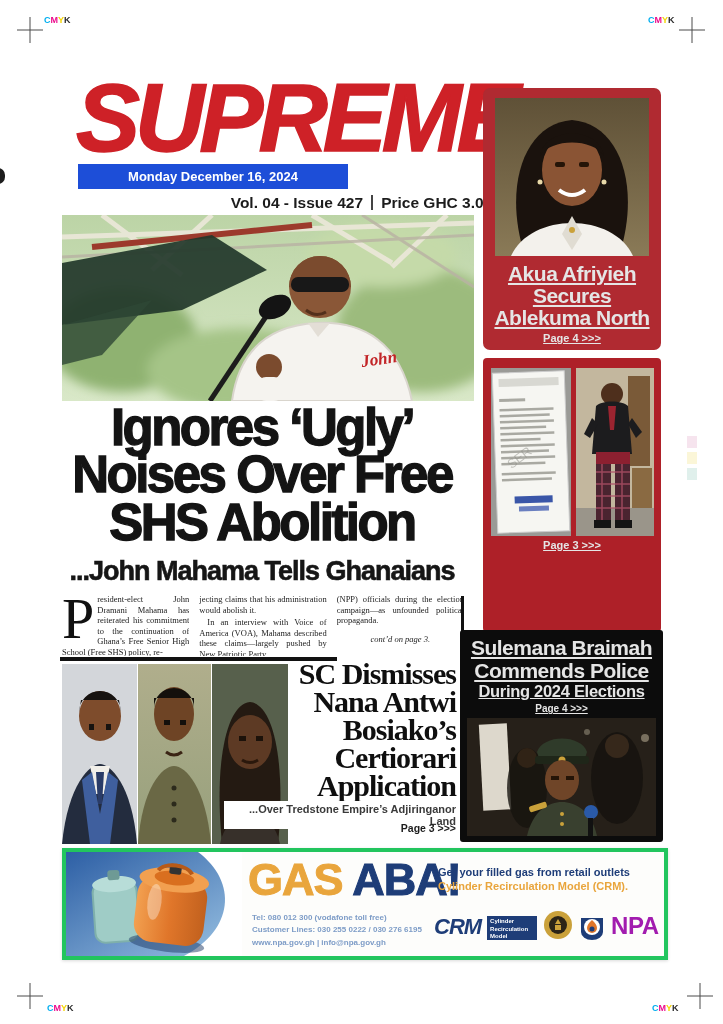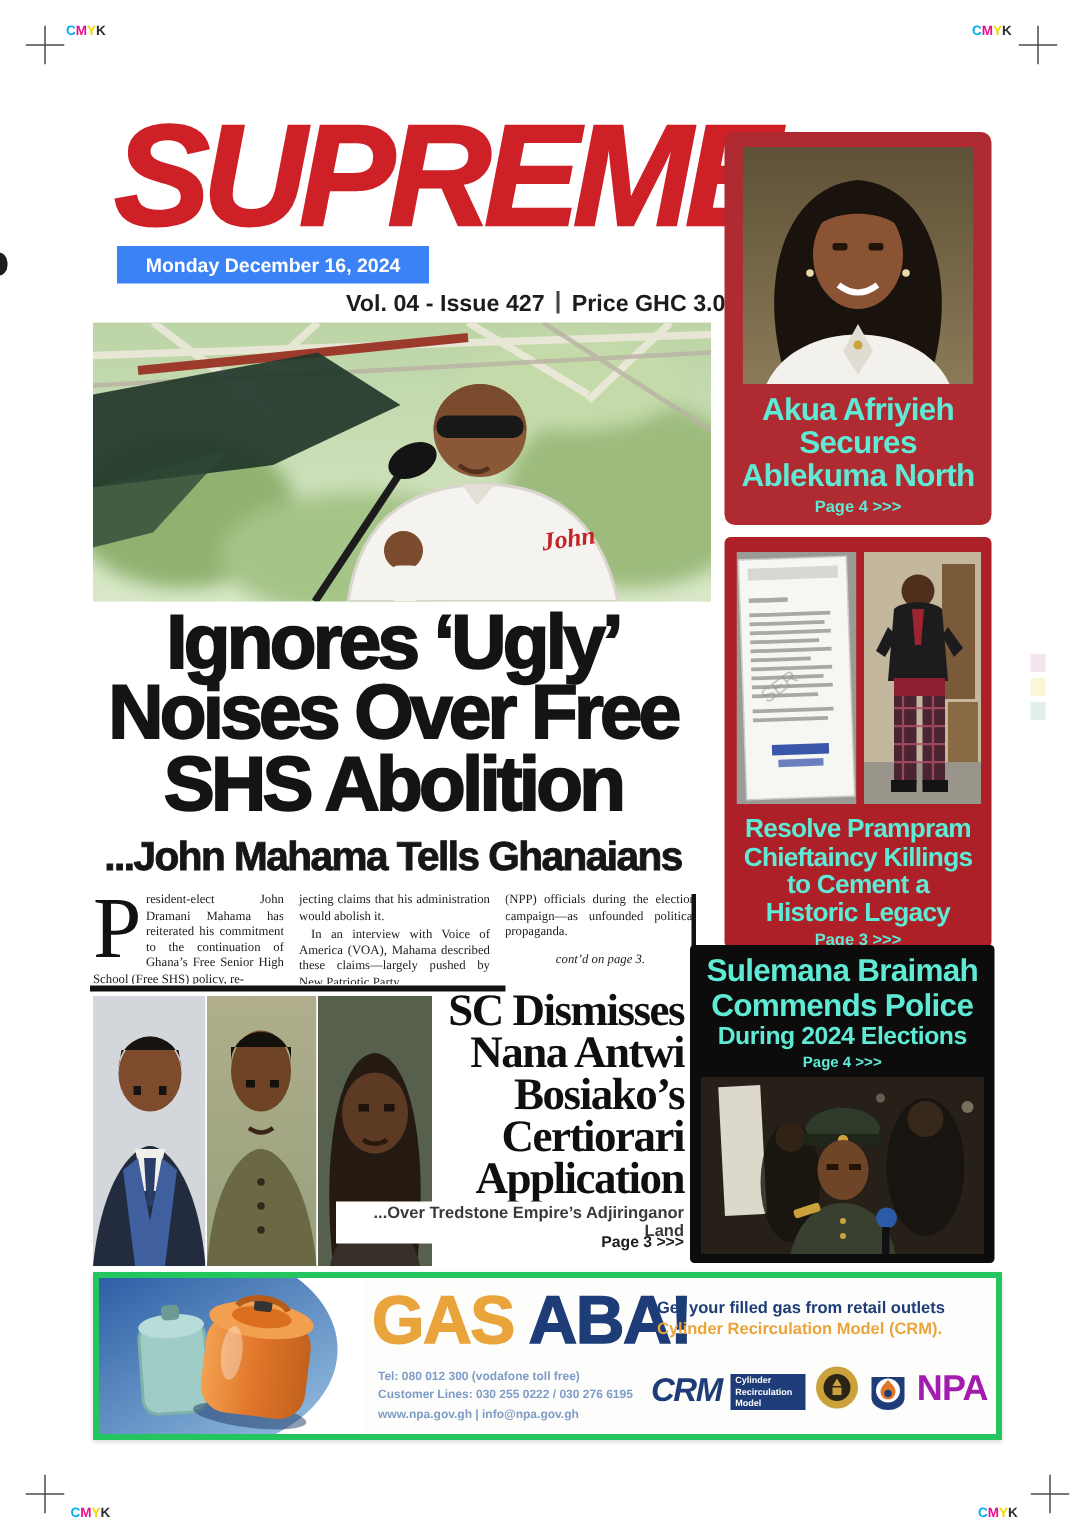--- a/index.html
+++ b/index.html
@@ -10,21 +10,21 @@
   
   .cmyk{font:bold 9px "Liberation Sans",sans-serif;letter-spacing:0;}
   .cmyk .c{color:#00aeef}.cmyk .m{color:#ec0b8c}.cmyk .y{color:#f5d400}.cmyk .k{color:#2a2a2a}
   .edge-notch{left:-2px;top:168px;width:7px;height:16px;background:#1d1d1d;border-radius:0 8px 8px 0;}
   .colorbar{left:687px;top:436px;display:flex;flex-direction:column;gap:4px;}
   .colorbar div{width:10px;height:12px;}
 
   
   .supreme{left:76px;top:70px;font:italic bold 96px "Liberation Sans",sans-serif;
            color:#ce2127;letter-spacing:-5px;line-height:1;-webkit-text-stroke:1.5px #ce2127;}
-  .datebar{left:78px;top:164px;width:208px;height:25px;background:#3b82f6;color:#fff;
+  .datebar{left:78px;top:164px;width:270px;height:25px;background:#1d4ed8;color:#fff;
            font:bold 13px/25px "Liberation Sans",sans-serif;text-align:center;}
   .newspaper{left:313px;top:162px;font:bold 23px "Liberation Serif",serif;color:#0d0d0d;letter-spacing:1px;}
   .volline{left:0;top:194px;width:723px;text-align:center;}
   .volline span{font:bold 15.5px "Liberation Sans",sans-serif;color:#1c1c1c;}
   .voldiv{display:inline-block;width:2px;height:15px;background:#444;margin:0 8px -2px 8px;}
 
   
   .main-photo{left:62px;top:215px;width:412px;height:186px;overflow:hidden;background:#cfe0bc;}
 
   
@@ -49,21 +49,21 @@
   .sc-photos{left:62px;top:664px;width:226px;height:180px;display:flex;gap:1px;background:#fff;}
   .sc-photos svg{display:block;}
   .sc-head{left:290px;top:660px;width:166px;text-align:right;color:#0f0f0f;
            font:bold 30px/0.93 "Liberation Serif",serif;letter-spacing:-1px;}
   .sc-sub{left:224px;top:801px;width:232px;text-align:right;background:#fff;
           font:bold 11px "Liberation Sans",sans-serif;color:#3a3a3a;padding:2px 0;}
   .sc-page{left:330px;top:822px;width:126px;text-align:right;
            font:bold 10.5px "Liberation Sans",sans-serif;color:#1c1c1c;}
 
   
-  .sbox{color:#5eead4;text-align:center;}
+  .sbox{color:#e5e5e5;text-align:center;text-decoration:underline;}
   .box-akua{left:483px;top:88px;width:178px;height:262px;background:#b02a31;border-radius:7px;}
   .box-akua .photo{margin:10px auto 0;width:154px;height:158px;overflow:hidden;}
   .box-title{font:bold 21px/1.05 "Liberation Sans",sans-serif;letter-spacing:-0.5px;margin-top:7px;}
   .box-page{font:bold 11px "Liberation Sans",sans-serif;margin-top:3px;}
   .box-pram{left:483px;top:358px;width:178px;height:274px;background:#ae2028;border-radius:4px;}
   .pram-row{display:flex;gap:5px;justify-content:center;margin-top:10px;}
   .box-pram .box-title{font-size:17.5px;line-height:1.07;}
   .box-sule{left:460px;top:630px;width:203px;height:212px;background:#0c0c0c;border-radius:3px;}
   .sule-l1{font:bold 21px/1.1 "Liberation Sans",sans-serif;letter-spacing:-0.5px;margin-top:6px;}
   .sule-l3{font:bold 16.5px/1.15 "Liberation Sans",sans-serif;letter-spacing:-0.3px;}
@@ -324,26 +324,20 @@
             <line x1="20" y1="116" x2="54" y2="116"></line>
           <line x1="20" y1="128" x2="54" y2="128"></line>
             <line x1="20" y1="140" x2="54" y2="140"></line>
           <line x1="26" y1="96" x2="26" y2="154"></line>
             <line x1="46" y1="96" x2="46" y2="154"></line>
         </g>
         <rect x="18" y="152" width="17" height="8" fill="#141414"></rect>
           <rect x="39" y="152" width="17" height="8" fill="#141414"></rect>
       </svg>
     </div>
-    <div class="box-title">
-      <div>Resolve Prampram</div>
-      <div>Chieftaincy Killings</div>
-      <div>to Cement a</div>
-      <div>Historic Legacy</div>
-    </div>
     <div class="box-page">Page 3 &gt;&gt;&gt;</div>
   </div>
 
   <div class="abs sbox box-sule">
     <div class="sule-l1">Sulemana Braimah</div>
     <div class="sule-l1" style="margin-top:0">Commends Police</div>
     <div class="sule-l3">During 2024 Elections</div>
     <div class="sule-page">Page 4 &gt;&gt;&gt;</div>
     <div class="sule-photo">
       <svg viewBox="0 0 189 118" width="189" height="118">

